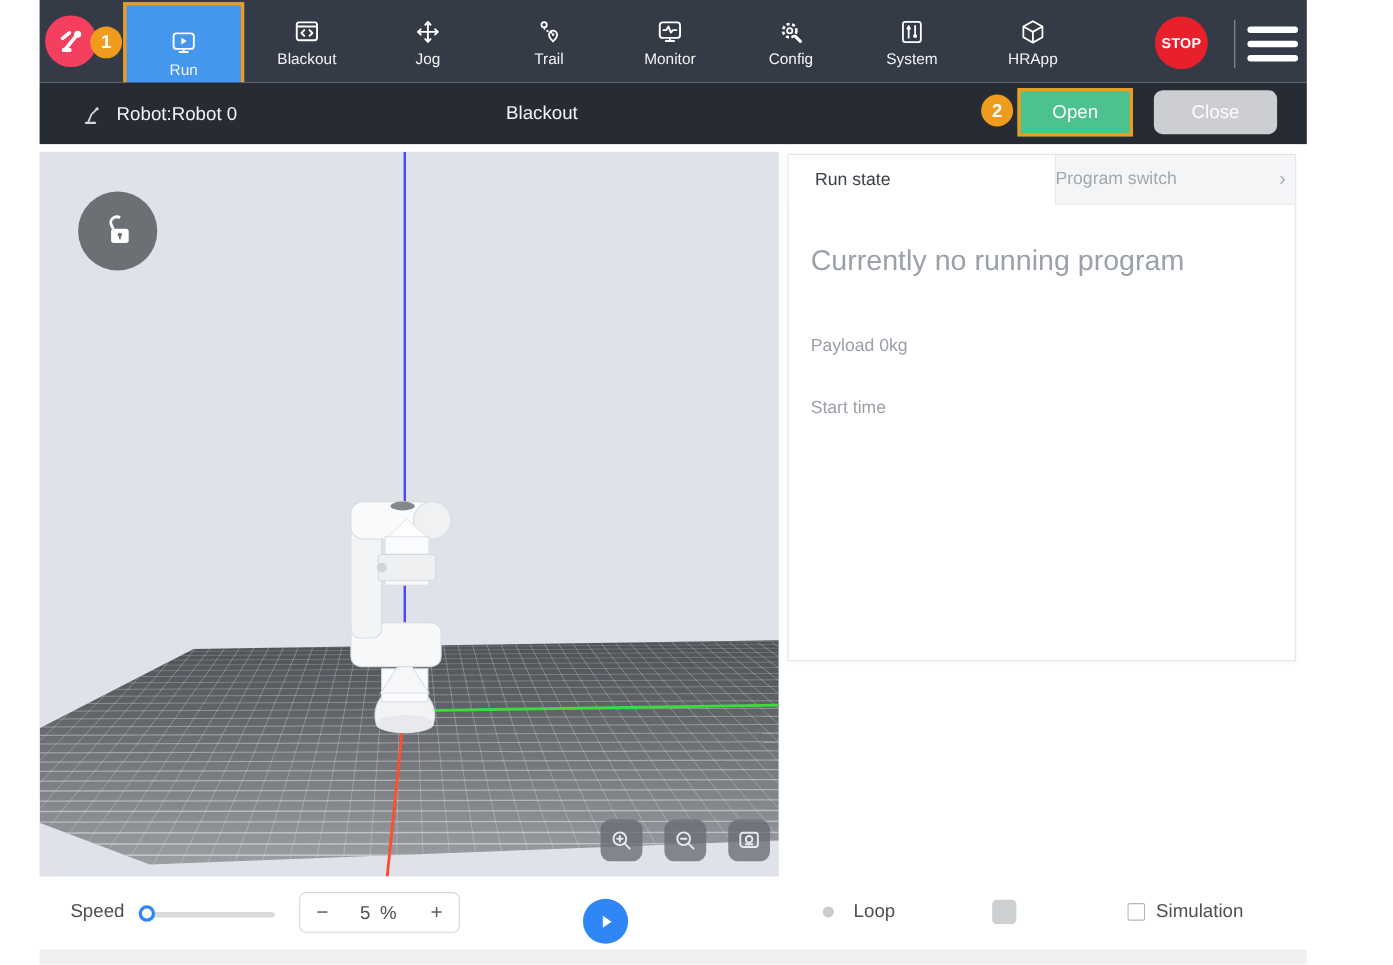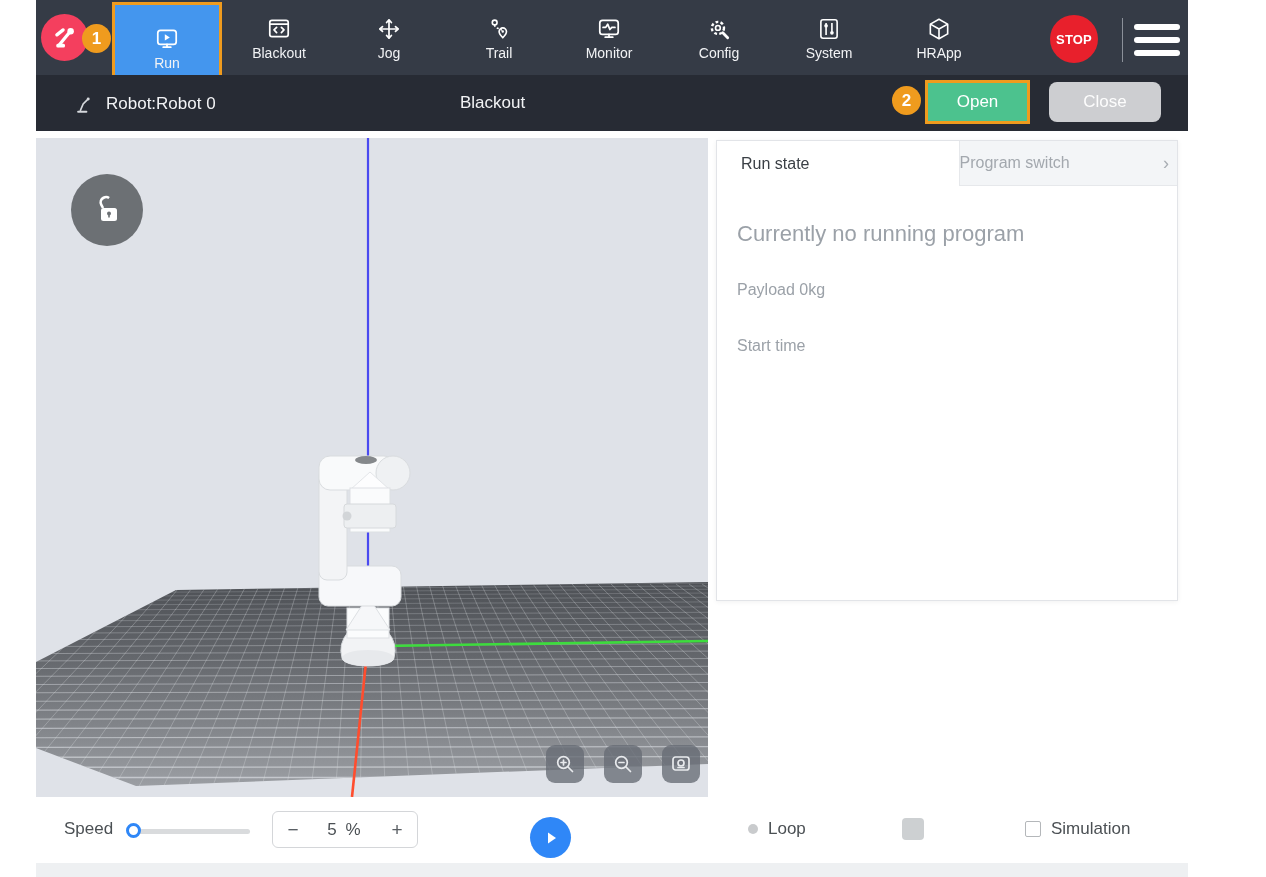--- a/index.html
+++ b/index.html
@@ -48,36 +48,36 @@
 
   
   .panel { position:absolute; left:716px; top:140px; width:462px; height:461px; background:#fff;
            border:1px solid #e2e4e8; box-shadow:0 1px 5px rgba(0,0,0,0.06); }
   .tabs { position:absolute; left:0; top:0; width:100%; height:45px; display:flex; }
   .tab { flex:1; display:flex; align-items:center; font-size:16px; cursor:pointer; }
   .tab.active { background:#fff; color:#3a3f45; padding-left:24px; border-right:1px solid #e6e8eb; }
   .tab.inactive { background:#f3f5f7; color:#a3a8ae; justify-content:flex-start; border-bottom:1px solid #e6e8eb; position:relative; }
   .tab-chevron { position:absolute; right:8px; top:50%; transform:translateY(-50%); color:#a8adb3; font-size:18px; }
   .panel-body { position:absolute; left:20px; top:80px; right:20px; }
-  .panel-msg { font-size:22px; color:#9ba1a8; margin-bottom:34px; }
+  .panel-msg { font-size:26px; color:#9ba1a8; margin-bottom:54px; }
   .panel-sub { font-size:16px; color:#9ba1a8; margin-bottom:38px; }
 
   
   .controls { position:absolute; left:36px; top:797px; width:1152px; height:66px; background:#fff; }
   .speed-label { position:absolute; left:28px; top:22px; font-size:17px; color:#4b5054; }
   .slider { position:absolute; left:92px; top:32px; width:122px; height:5px; background:#d9dbdd; border-radius:3px; }
   .slider-handle { position:absolute; left:-2px; top:-6px; width:15px; height:15px; border-radius:50%;
                    background:#fff; border:3px solid #2f87f7; cursor:pointer; }
   .stepper { position:absolute; left:236px; top:14px; width:146px; height:37px; border:1px solid #d4d6d9;
              border-radius:6px; display:flex; align-items:center; color:#4b5054; font-size:17px; }
   .stepper .minus, .stepper .plus { width:40px; text-align:center; font-size:19px; color:#5a5f64; cursor:pointer; }
   .stepper .value { flex:1; text-align:center; letter-spacing:2px; }
   .play-btn { position:absolute; left:494px; top:20px; width:41px; height:41px; border-radius:50%;
               background:#2f87f7; display:flex; align-items:center; justify-content:center; cursor:pointer; }
-  .loop-wrap { position:absolute; left:712px; top:22px; display:flex; align-items:center; gap:10px;
+  .loop-wrap { position:absolute; left:712px; top:22px; display:flex; align-items:center; gap:18px;
                font-size:17px; color:#4b5054; }
   .loop-dot { width:10px; height:10px; border-radius:50%; background:#c9cbcd; }
   .toggle-sq { position:absolute; left:866px; top:21px; width:22px; height:22px; border-radius:4px;
                background:#cdd0d2; cursor:pointer; }
   .sim-wrap { position:absolute; left:989px; top:22px; display:flex; align-items:center; gap:10px;
               font-size:17px; color:#4b5054; }
   .checkbox { width:16px; height:16px; background:#fff; border:1.5px solid #b4b7ba; border-radius:2px; cursor:pointer; }
 
   .bottom-strip { position:absolute; left:36px; top:863px; width:1152px; height:14px; background:#eef0f2; }
 </style>

